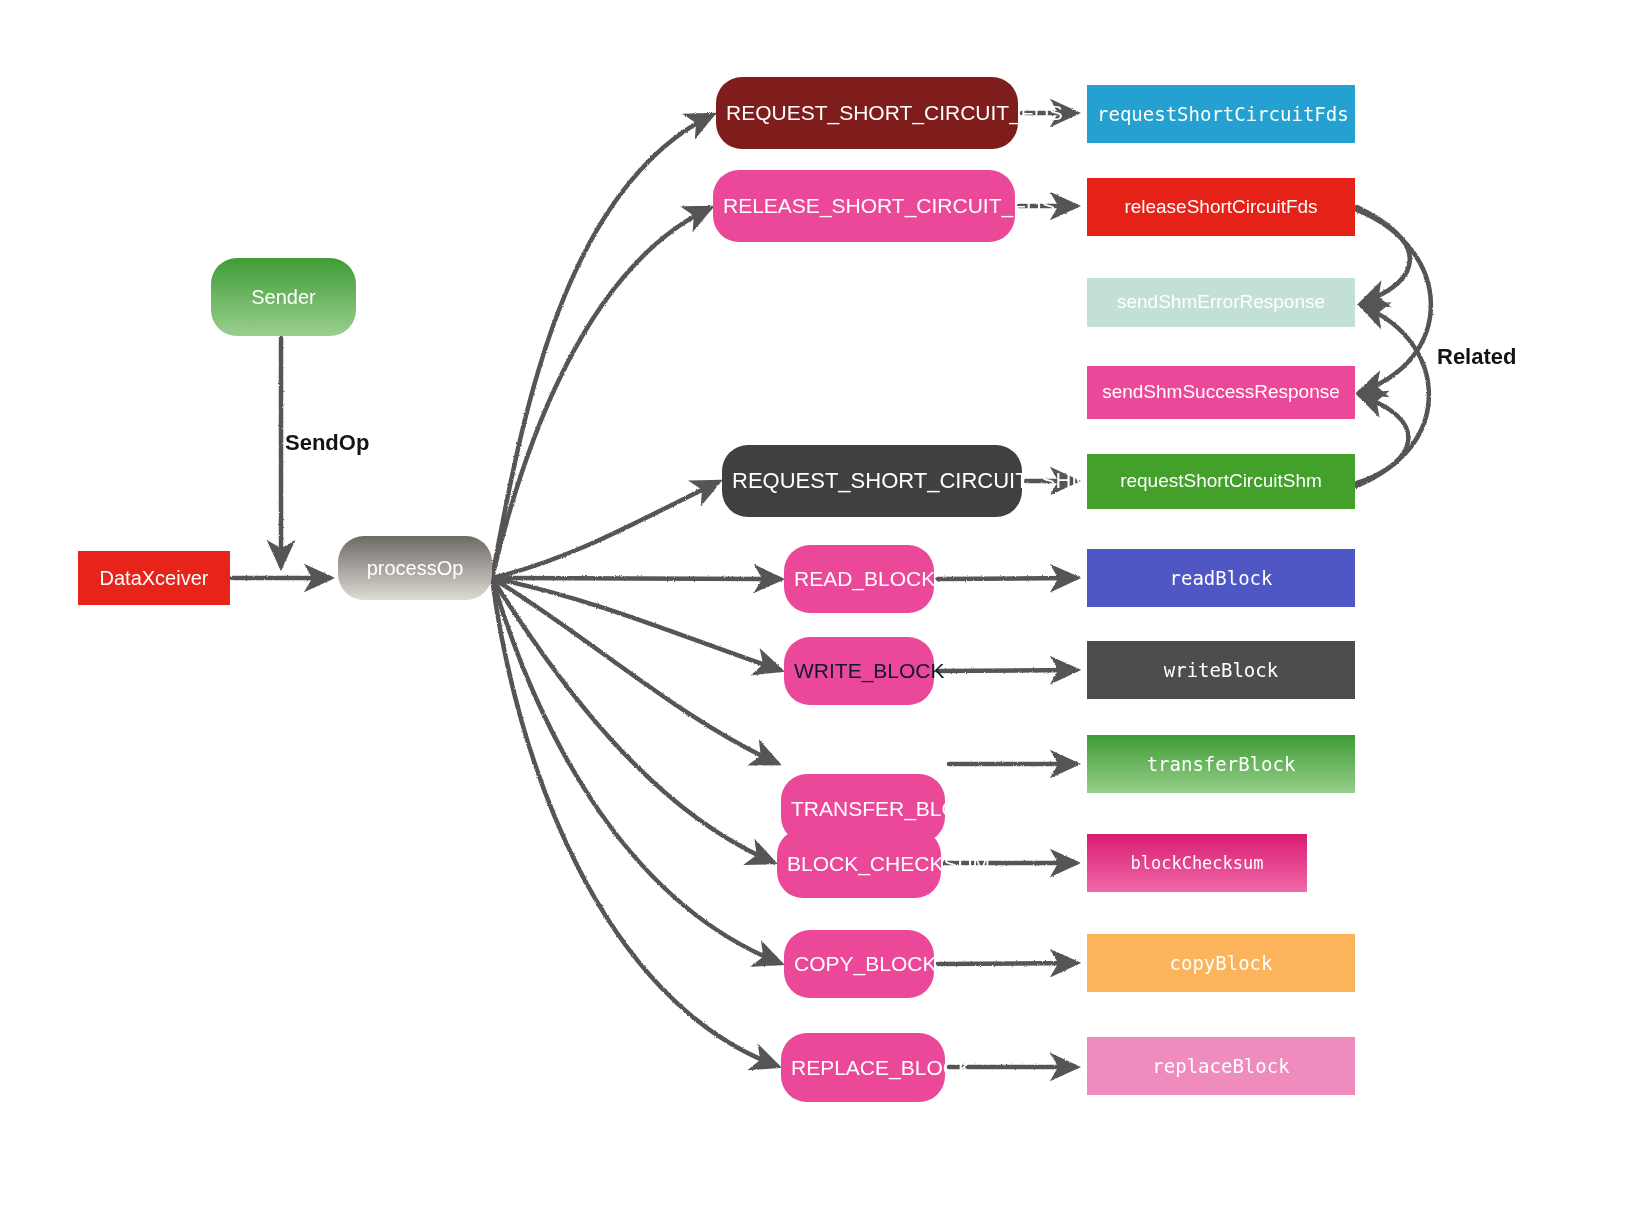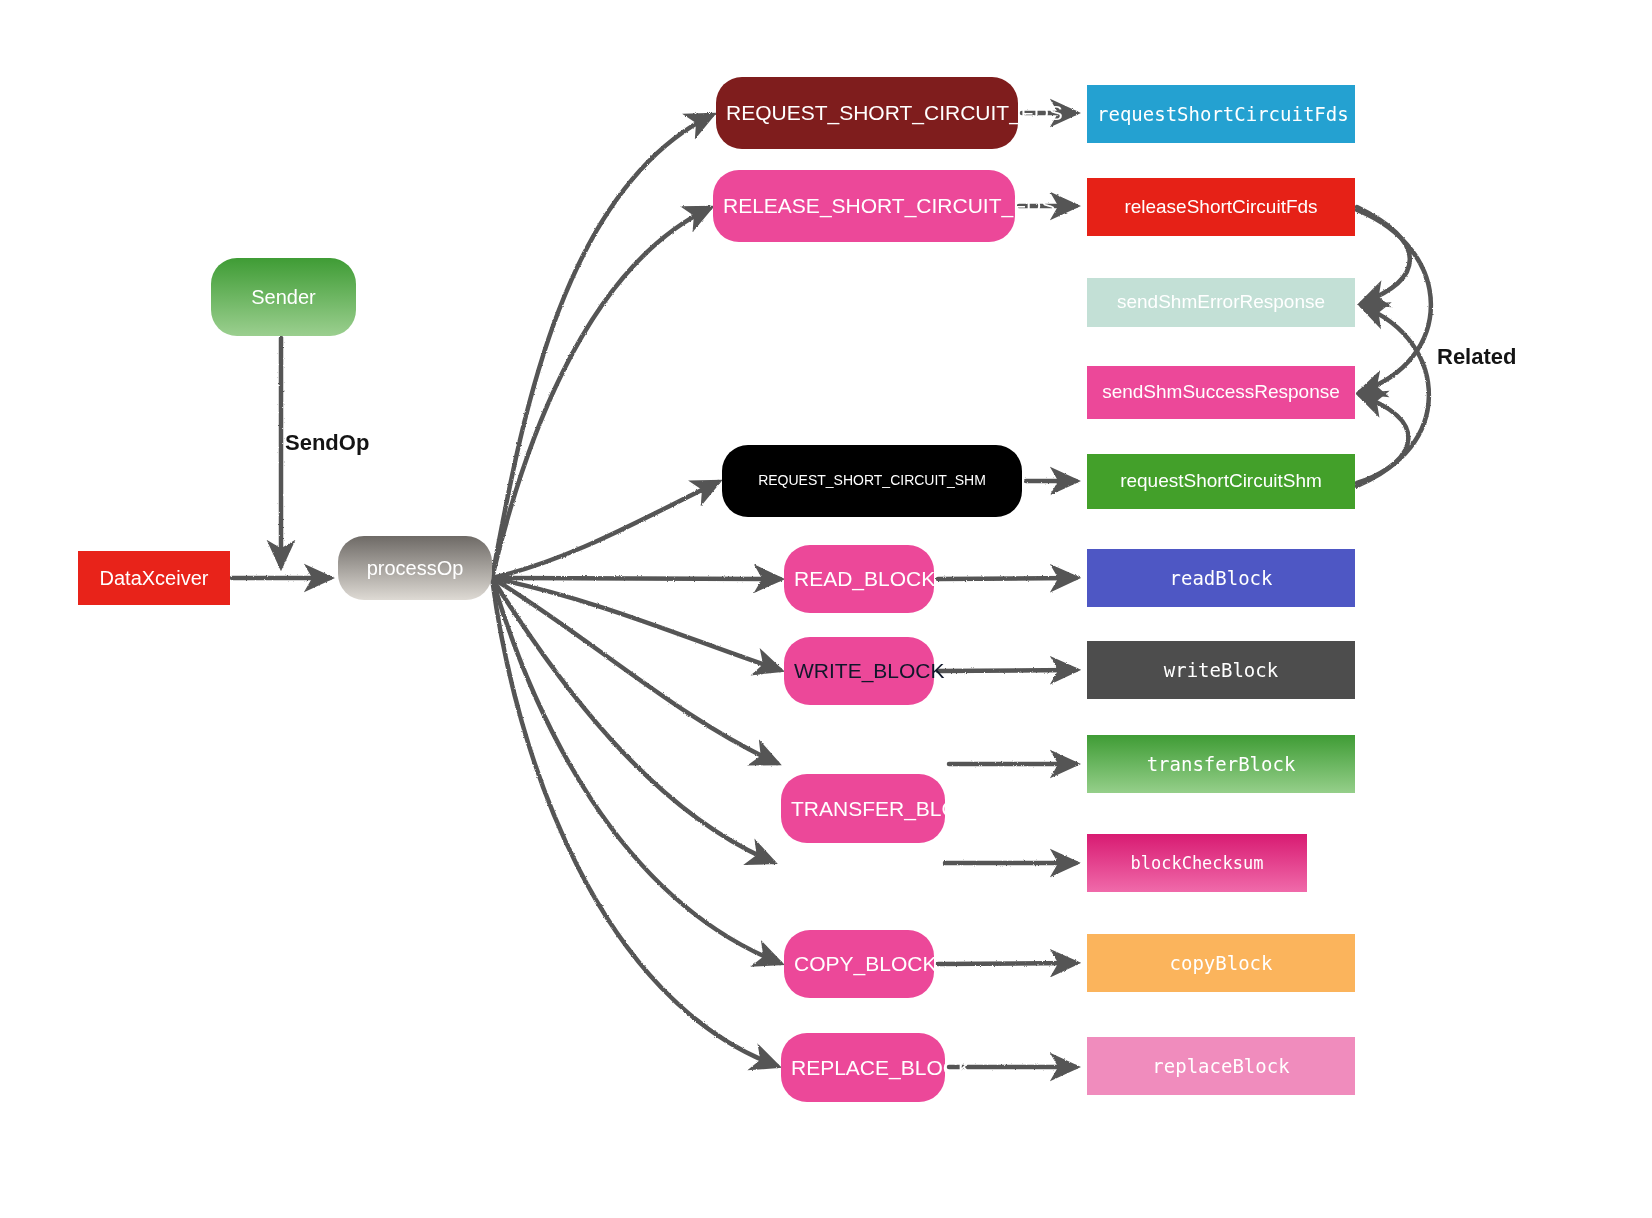--- a/index.html
+++ b/index.html
@@ -119,31 +119,34 @@
   <div class="node rounded sans" style="left: 338px; top: 536px; width: 154px; height: 64px; font-size: 20px; color: rgb(255, 255, 255); background: linear-gradient(rgb(110, 106, 102) 0%, rgb(222, 218, 212) 100%);">
     <span class="lbl">processOp</span>
   </div>
 
   <div class="node rounded sans" style="left: 716px; top: 77px; width: 302px; height: 72px; font-size: 21px; color: rgb(255, 255, 255); background: #7f1d1d;">
     <span class="lbl">REQUEST_SHORT_CIRCUIT_FDS</span>
   </div>
   <div class="node rounded sans" style="left: 713px; top: 170px; width: 302px; height: 72px; font-size: 21px; color: rgb(255, 255, 255); background: rgb(236, 72, 153);">
     <span class="lbl">RELEASE_SHORT_CIRCUIT_FDS</span>
   </div>
-  <div class="node rounded sans" style="left: 722px; top: 445px; width: 300px; height: 72px; font-size: 14px; color: rgb(255, 255, 255); background: #000000;">
+  <div class="node rounded sans" style="left: 722px; top: 445px; width: 300px; height: 72px; font-size: 22px; color: rgb(255, 255, 255); background: #404040;">
     <span class="lbl">REQUEST_SHORT_CIRCUIT_SHM</span>
   </div>
   <div class="node rounded sans" style="left: 784px; top: 545px; width: 150px; height: 68px; font-size: 21px; color: rgb(255, 255, 255); background: rgb(236, 72, 153);">
     <span class="lbl">READ_BLOCK</span>
   </div>
   <div class="node rounded sans" style="left: 784px; top: 637px; width: 150px; height: 68px; font-size: 21px; color: #0f172a; background: rgb(236, 72, 153);">
     <span class="lbl">WRITE_BLOCK</span>
   </div>
   <div class="node rounded sans" style="left: 781px; top: 730px; width: 164px; height: 69px; font-size: 21px; color: rgb(255, 255, 255); background: rgb(236, 72, 153); margin-top: 44px;">
     <span class="lbl">TRANSFER_BLOCK</span>
+  </div>
+  <div class="node rounded sans" style="left: 777px; top: 829px; width: 164px; height: 69px; font-size: 21px; color: rgb(255, 255, 255); background: rgb(236, 72, 153);">
+    <span class="lbl">BLOCK_CHECKSUM</span>
   </div>
   <div class="node rounded sans" style="left: 784px; top: 930px; width: 150px; height: 68px; font-size: 21px; color: rgb(255, 255, 255); background: rgb(236, 72, 153);">
     <span class="lbl">COPY_BLOCK</span>
   </div>
   <div class="node rounded sans" style="left: 781px; top: 1033px; width: 164px; height: 69px; font-size: 21px; color: rgb(255, 255, 255); background: rgb(236, 72, 153);">
     <span class="lbl">REPLACE_BLOCK</span>
   </div>
 
   <div class="node rect mono" style="left: 1087px; top: 85px; width: 268px; height: 58px; font-size: 19px; color: rgb(255, 255, 255); background: rgb(36, 161, 209);">
     <span class="lbl">requestShortCircuitFds</span>

